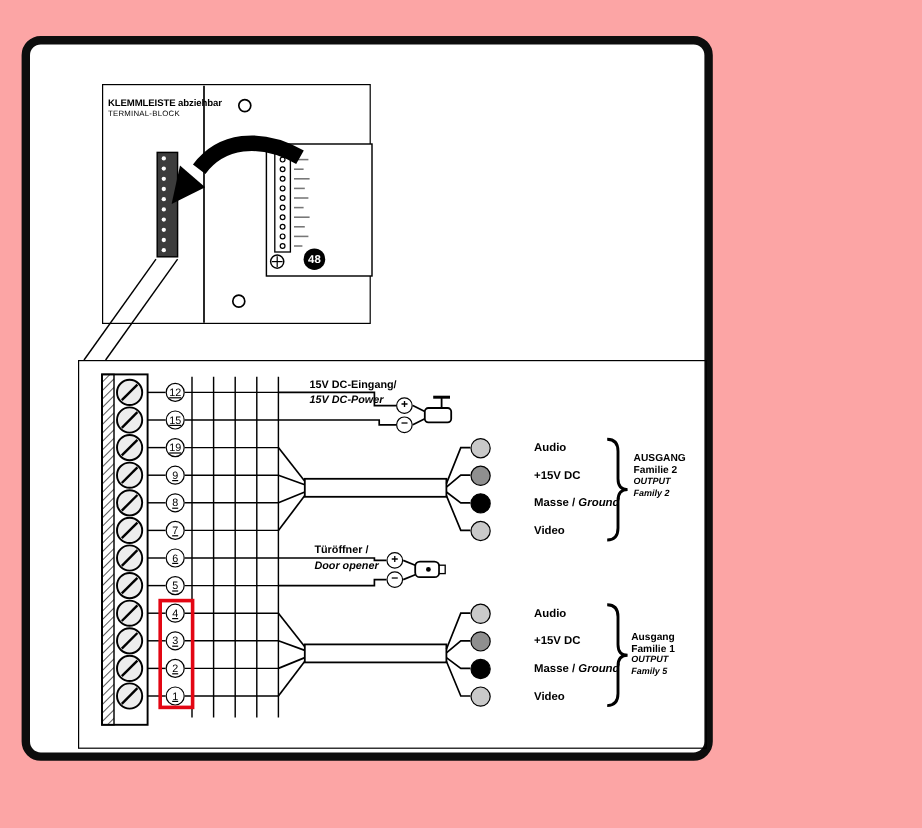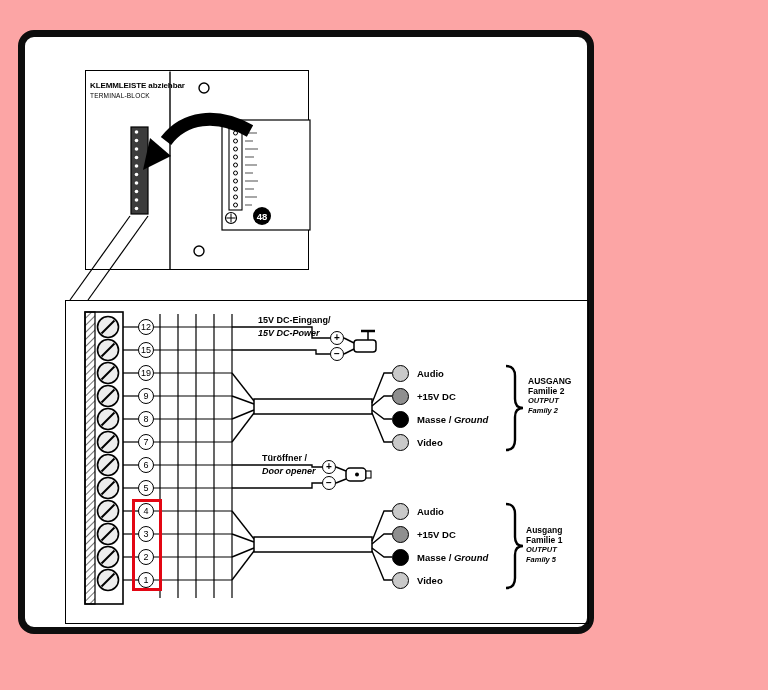--- a/index.html
+++ b/index.html
@@ -29,23 +29,23 @@
 
   .unit { left:355px; top:180px; }
   .unit .de { font-size:13px; font-weight:bold; letter-spacing:-0.2px; }
   .unit .en { font-size:9.5px; font-weight:bold; margin-top:2px; }
 
   .lbl { line-height:13px; font-size:9px; font-weight:bold; }
   .lbl .it { font-style:italic; }
 
   .term-num { position:absolute; left:138px; width:16px; height:16px;
               border:1.3px solid #000; border-radius:50%; background:#fff;
-              font-size:9px; display:flex; align-items:center; justify-content:center; }
-
-  .sig-row { position:absolute; left:392px; display:flex; align-items:center; height:18px; }
+              font-size:9px; display:flex; align-items:center; justify-content:center;text-decoration:underline; }
+
+  .sig-row { position:absolute; left:392px; display:flex; align-items:center; height:18px;gap:28px; }
   .sig-dot { width:17px; height:17px; border-radius:50%; border:1.4px solid #000; }
   .sig-label { font-size:9.5px; font-weight:bold; white-space:nowrap; margin-left:8px; }
   .sig-label .it { font-style:italic; }
 
   .pm { position:absolute; width:14px; height:14px; border:1.4px solid #000; border-radius:50%;
         background:#fff; font-size:10px; font-weight:bold; line-height:1;
         display:flex; align-items:center; justify-content:center; }
 
   .group-stack div { font-size:8.5px; font-weight:bold; line-height:10px; white-space:nowrap; }
   .group-stack .sm { font-size:7.5px; font-style:italic; }

